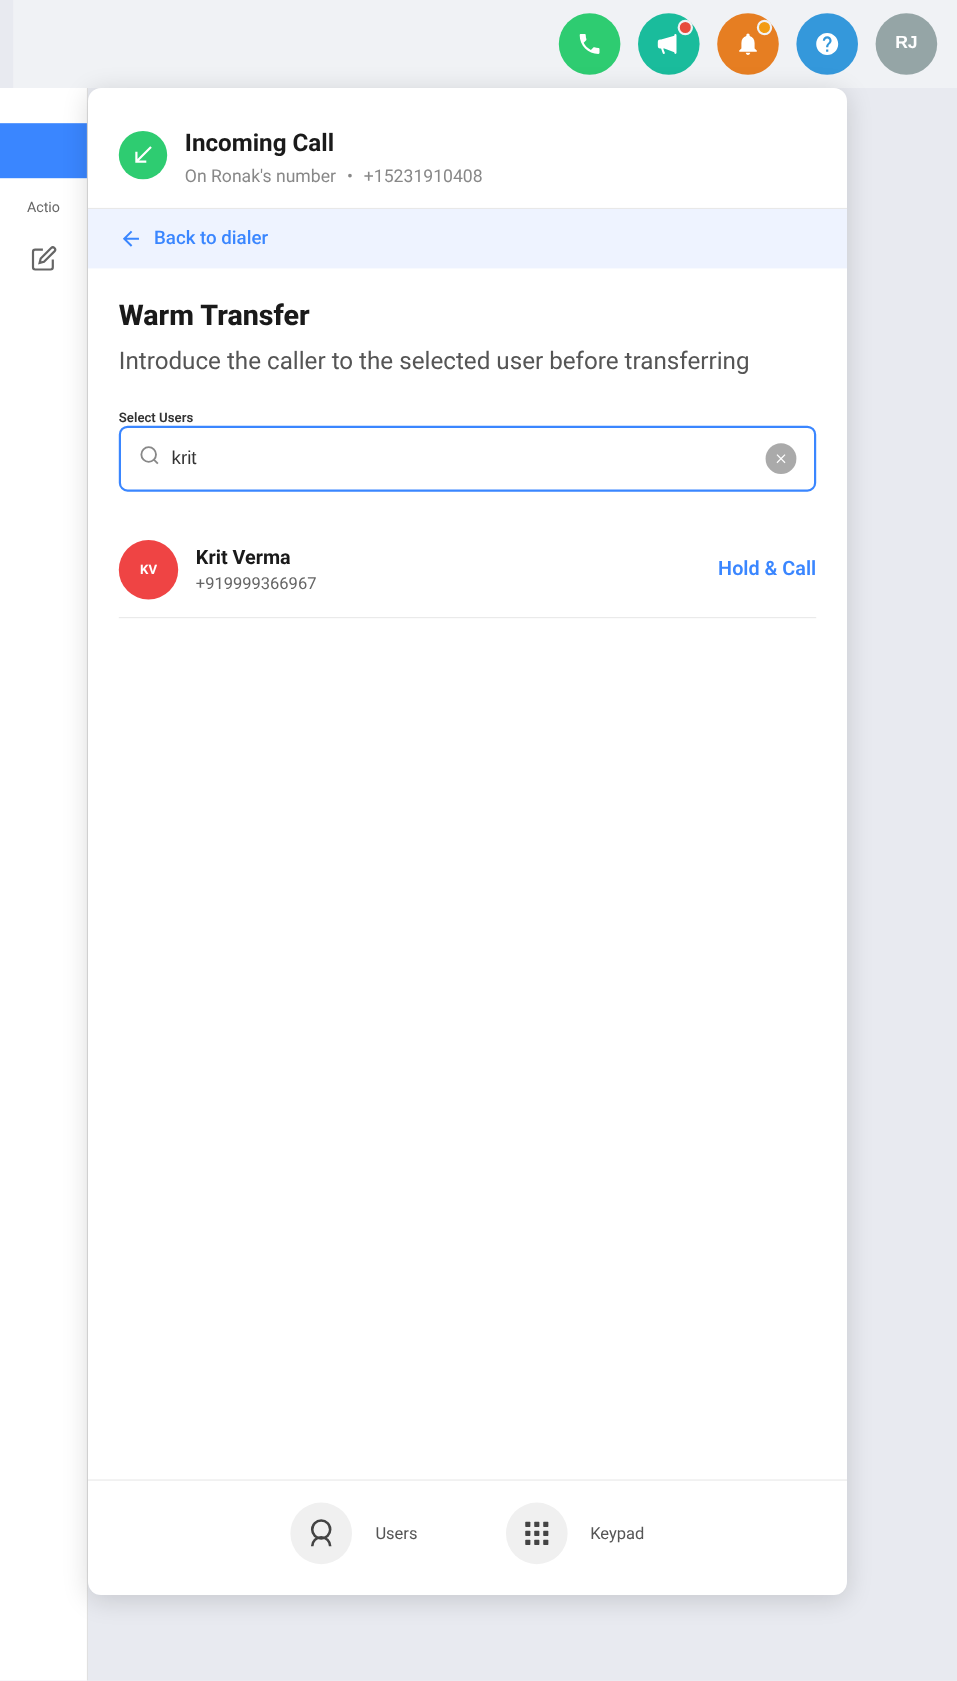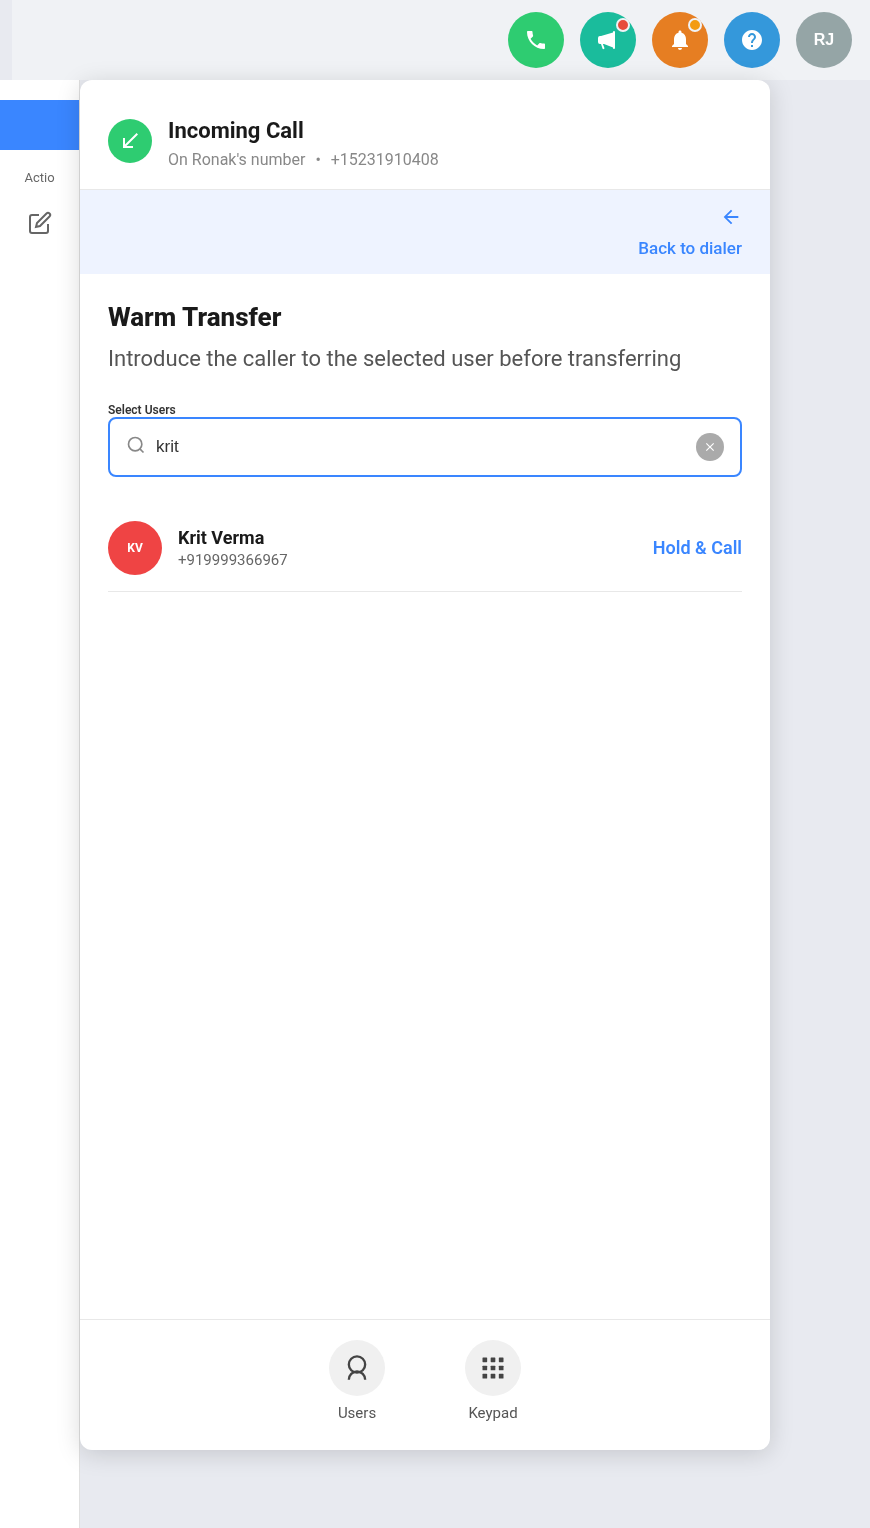--- a/index.html
+++ b/index.html
@@ -75,21 +75,21 @@
 
     
     .left-sidebar {
       width: 80px;
       min-height: 1448px;
       background: #fff;
       border-right: 1px solid #e0e0e0;
       display: flex;
       flex-direction: column;
       align-items: center;
-      padding-top: 20px;
+      padding-top: 32px;
       gap: 20px;
     }
 
     .sidebar-blue-bar {
       width: 100%;
       height: 50px;
       background: #3a86ff;
     }
 
     .sidebar-label {
@@ -159,24 +159,23 @@
 
     .incoming-text p .dot-sep {
       margin: 0 6px;
     }
 
     
     .back-to-dialer {
       padding: 16px 28px;
       background: #eef3ff;
       display: flex;
-      align-items: flex-end;
+      align-items: center;
       gap: 10px;
       cursor: pointer;
-      flex-direction: column;
     }
 
     .back-to-dialer span {
       font-size: 17px;
       color: #3a86ff;
       font-weight: 500;
     }
 
     
     .warm-transfer-body {
@@ -291,23 +290,23 @@
     .hold-call-btn {
       font-size: 18px;
       font-weight: 600;
       color: #3a86ff;
       cursor: pointer;
       white-space: nowrap;
     }
 
     .tab-item {
       display: flex;
-      flex-direction: column;
-      align-items: center;
-      gap: 8px;
+      flex-direction: row;
+      align-items: center;
+      gap: 21px;
       cursor: pointer;
       justify-content: space-between;
     }
 
     .tab-icon-circle {
       width: 56px;
       height: 56px;
       background: #f0f0f0;
       border-radius: 50%;
       display: flex;

